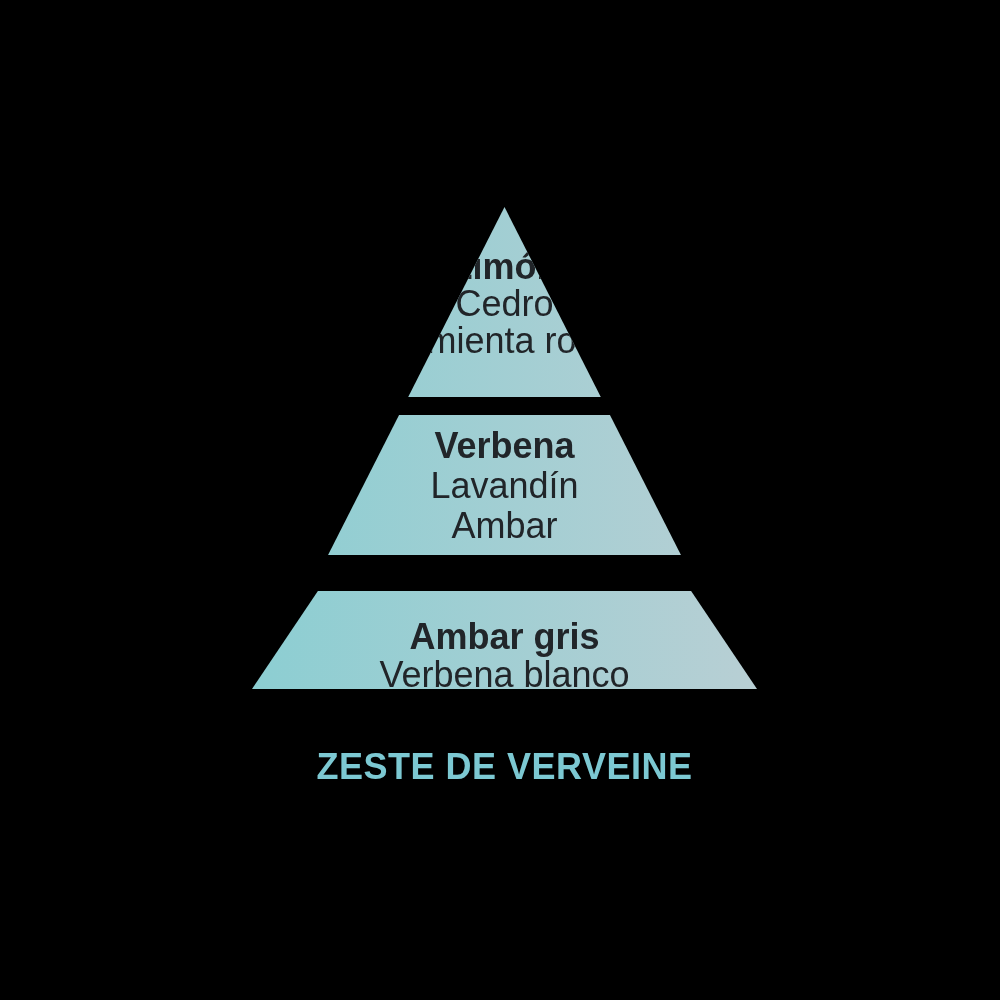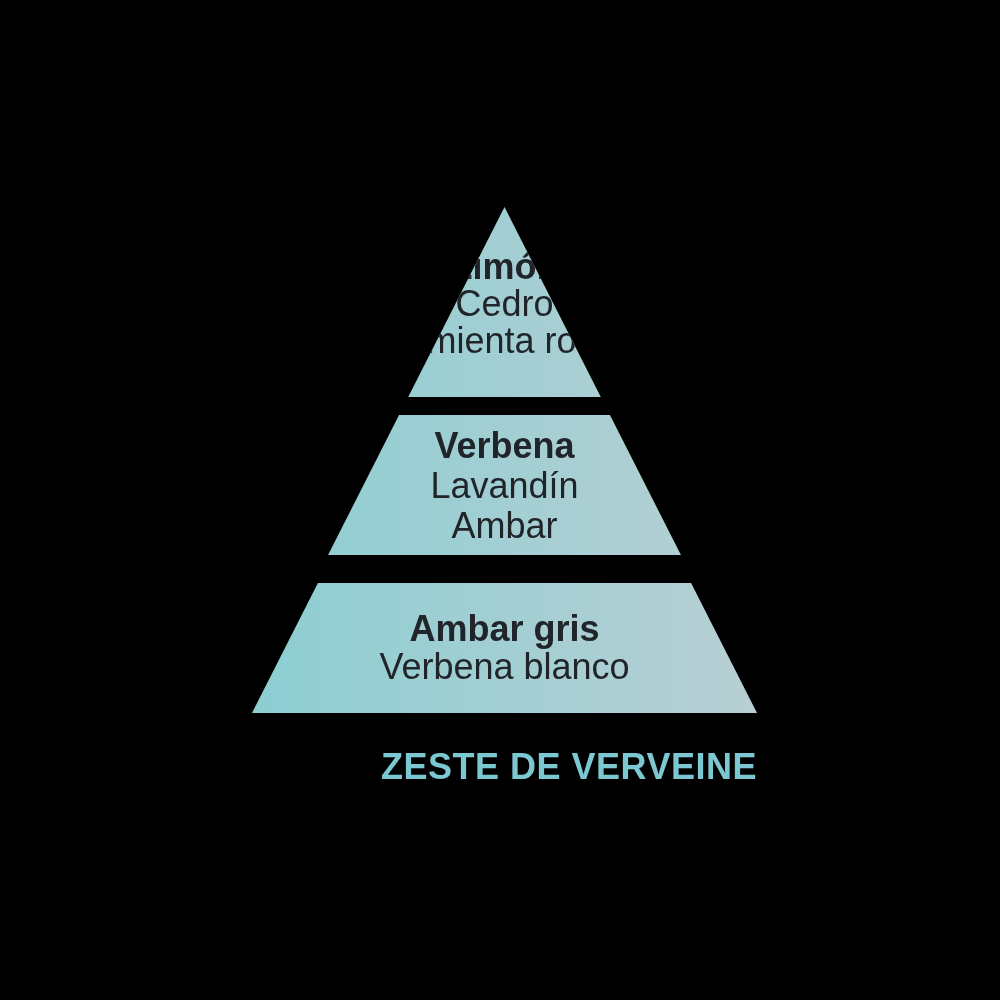--- a/index.html
+++ b/index.html
@@ -39,22 +39,22 @@
     clip-path: polygon(50% 0%, 69.07% 100%, 30.93% 100%);
   }
   
   .tier-heart {
     top: 208px;
     height: 140px;
     clip-path: polygon(29.12% 0%, 70.88% 0%, 84.94% 100%, 15.06% 100%);
   }
   
   .tier-base {
-    top: 376px;
-    height: 130px;
+    top: 384px;
+    height: 98px;
     clip-path: polygon(13.05% 0%, 86.95% 0%, 100% 100%, 0% 100%);
   }
 
   .tier-text {
     position: absolute;
     left: 0;
     width: 100%;
     text-align: center;
     color: var(--note-text, #212529);
     font-size: 36px;
@@ -65,21 +65,21 @@
   .tier-base  .tier-text { top: 27px; line-height: 38px; }
   .tier-line { font-weight: 400; }
   .tier-line:first-child { font-weight: 700; }
 
   
   .fragrance-title {
     position: absolute;
     left: 252px;
     top: 746px;
     width: 505px;
-    text-align: right;
+    text-align: center;
     color: var(--title-text, #7cc8d2);
     font-size: 36px;
     font-weight: 700;
     letter-spacing: 0.5px;
     white-space: nowrap;
   }
 </style>
 </head>
 <body>
 

